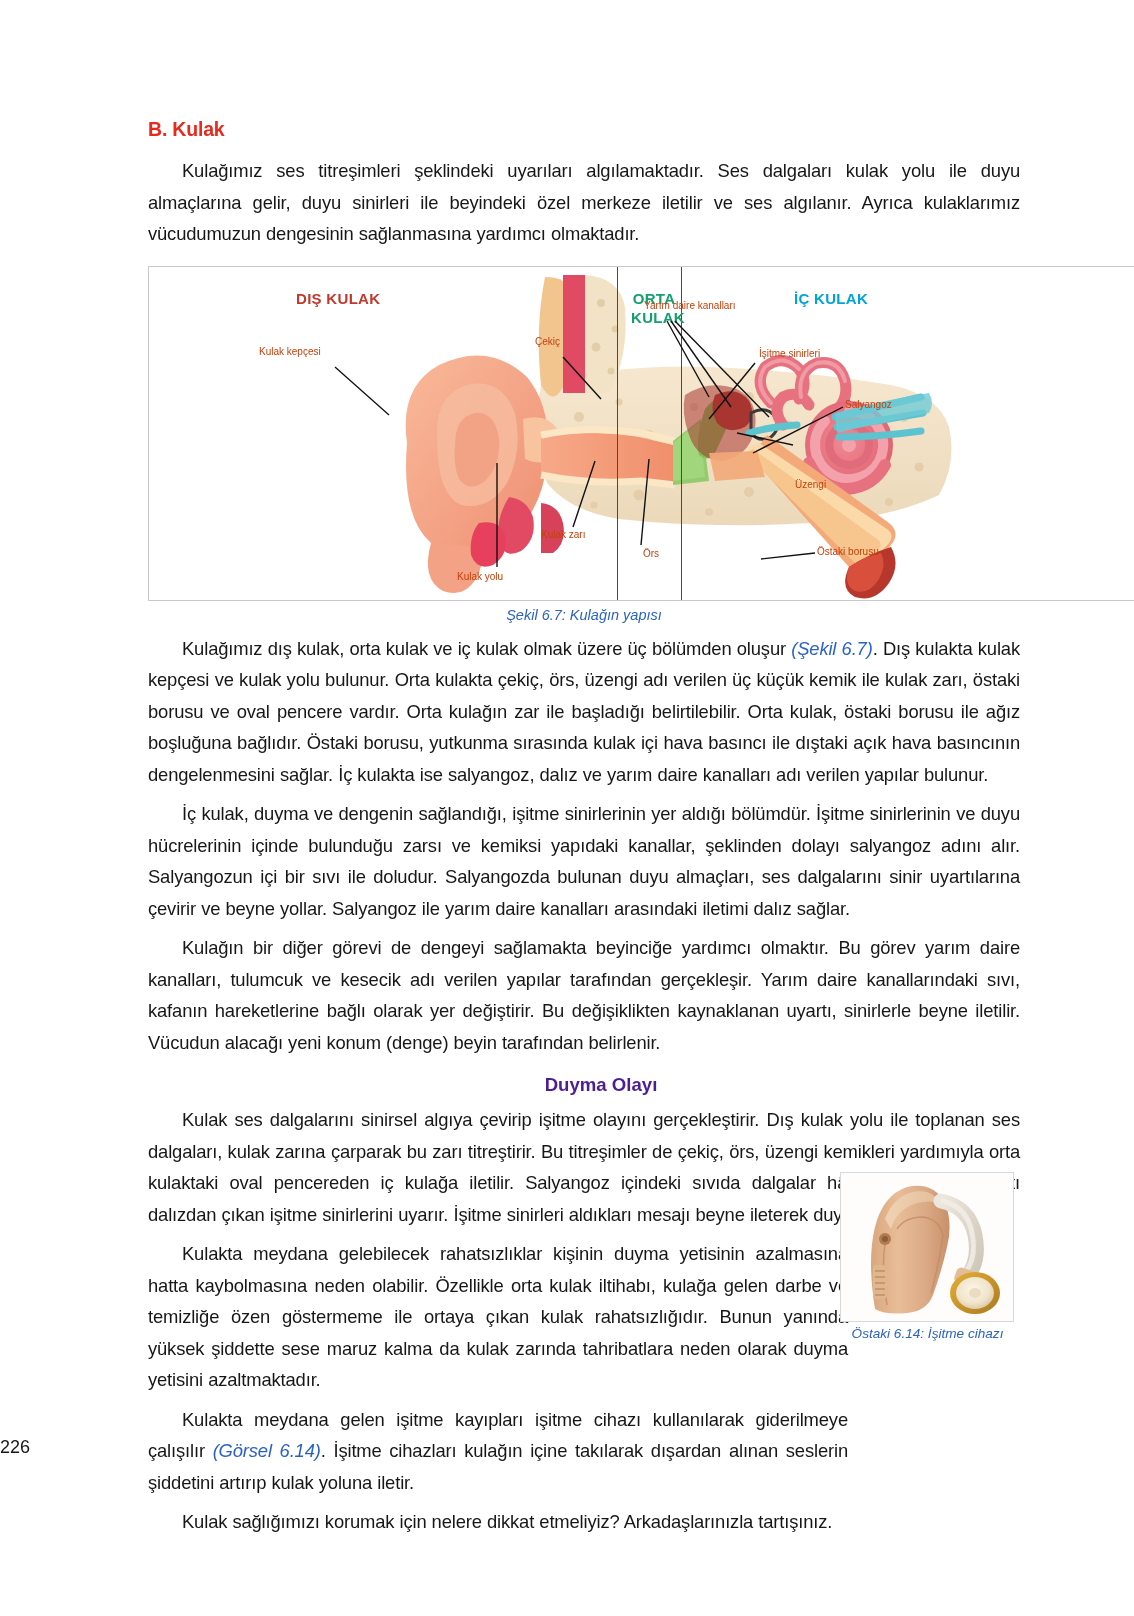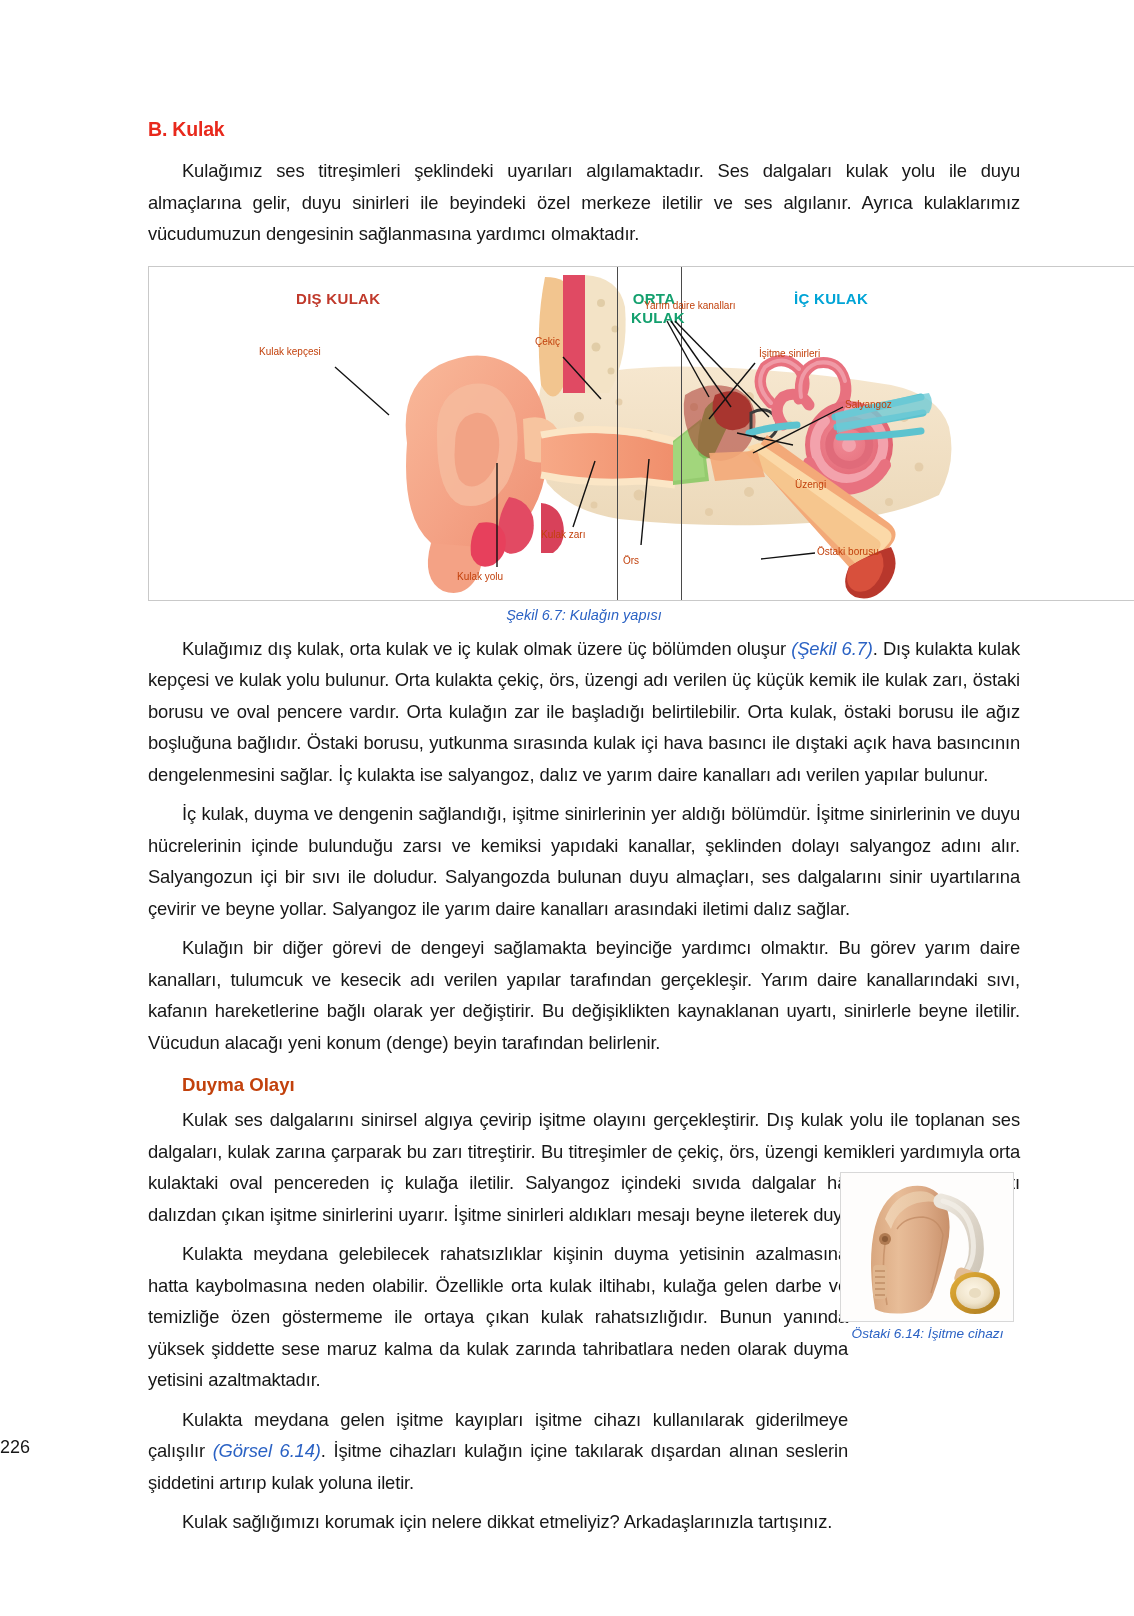--- a/index.html
+++ b/index.html
@@ -46,21 +46,22 @@
     color: #171717;
     letter-spacing: -0.15px;
     word-spacing: 0.2px;
   }
 
   h3.sub-title {
     font-size: 18.6px;
     font-weight: bold;
     margin: 16px 0 2px 0;
     text-indent: 34px;
-    color: #c2410c;
+    color: #4c1d95;
+    text-align: center;
   }
 
   .ref { color: #2b62c4; font-style: italic; }
 
   
   .figure-wrap {
     margin: 16px 0 6px 0;
     position: relative;
   }
   .figure-box {
@@ -290,21 +291,21 @@
         </div>
         <div class="zone-label zone-ic" style="left:645px; top:22px;">İÇ KULAK</div>
 
         <div class="lbl" style="left:110px; top:79px;">Kulak kepçesi</div>
         <div class="lbl" style="left:386px; top:69px;">Çekiç</div>
         <div class="lbl" style="left:495px; top:33px;">Yarım daire kanalları</div>
         <div class="lbl" style="left:610px; top:81px;">İşitme sinirleri</div>
         <div class="lbl" style="left:696px; top:132px;">Salyangoz</div>
         <div class="lbl" style="left:646px; top:171px;margin-top:41px;">Üzengi</div>
         <div class="lbl" style="left:392px; top:262px;">Kulak zarı</div>
-        <div class="lbl" style="left:474px; top:281px;margin-top:7px;">Örs</div>
+        <div class="lbl" style="left:494px; top:281px;">Örs</div>
         <div class="lbl" style="left:668px; top:279px;">Östaki borusu</div>
         <div class="lbl" style="left:308px; top:304px;">Kulak yolu</div>
 
         <svg width="868" height="333" viewBox="0 0 868 333" style="position:absolute;left:0;top:0;pointer-events:none;">
           <g stroke="#111" stroke-width="1.4" fill="none">
             <line x1="186" y1="100" x2="240" y2="148"></line>
             <line x1="414" y1="90" x2="452" y2="132"></line>
             <line x1="518" y1="54" x2="560" y2="130"></line>
             <line x1="522" y1="54" x2="582" y2="140"></line>
             <line x1="526" y1="54" x2="620" y2="150"></line>

